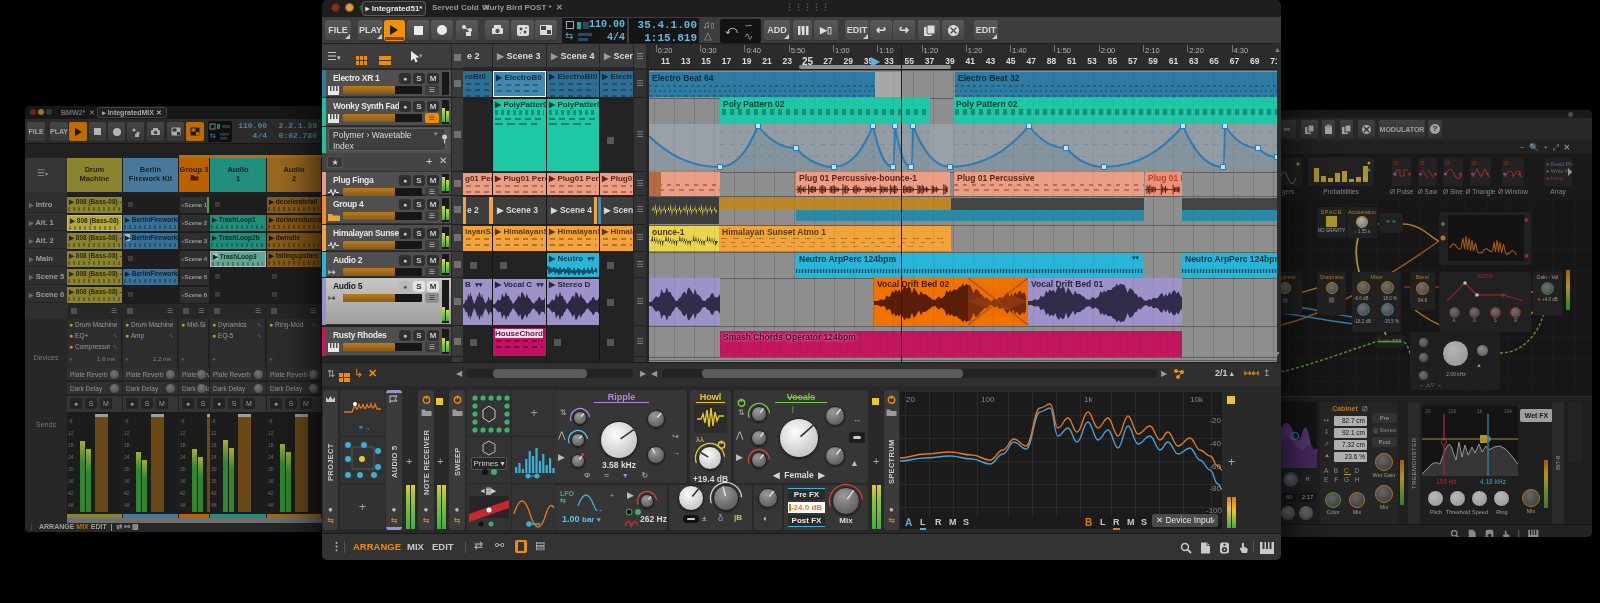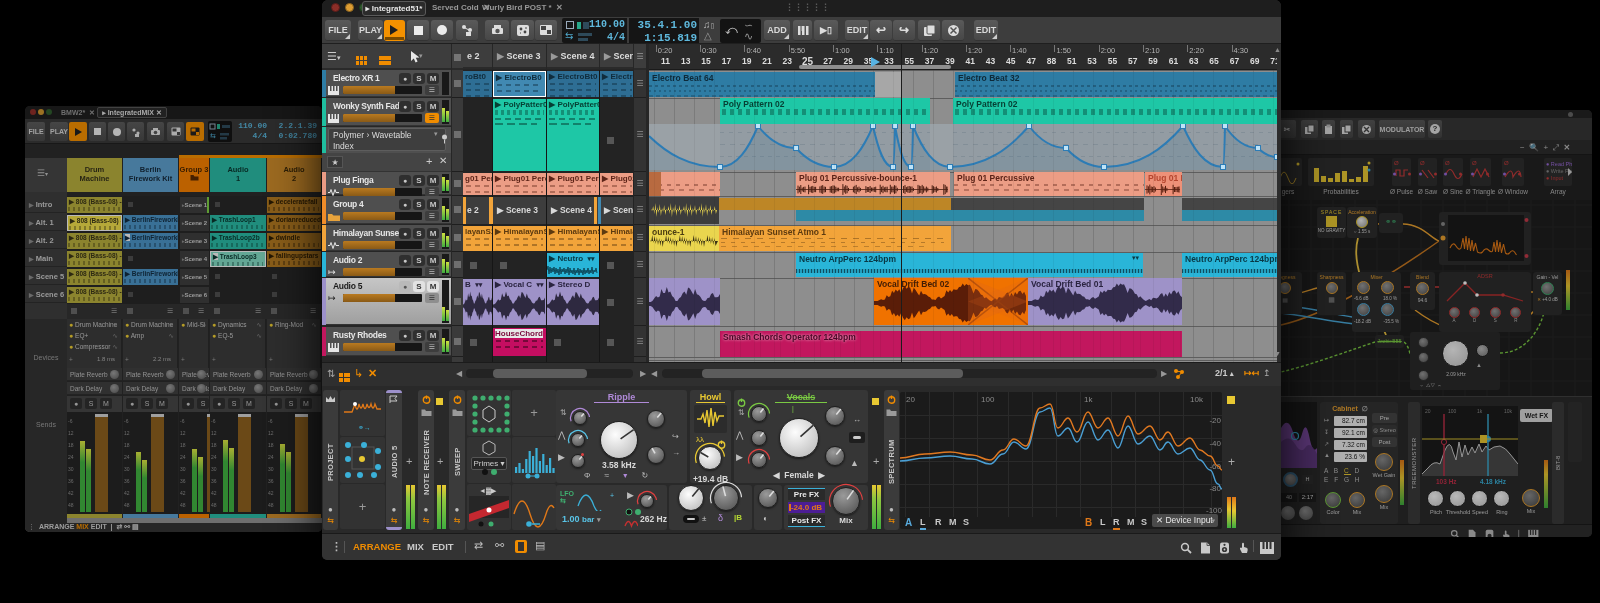--- a/index.html
+++ b/index.html
@@ -1543,21 +1543,21 @@
       </div>
 <div class="a" style="left:380px;top:514px;color:#ccc;font-size:8px">±</div>
 <div class="a" style="left:396px;top:513px;color:#b08ad8;font-size:9px">δ</div>
 <div class="a" style="left:412px;top:513px;color:#b5d832;font-size:8px;font-weight:bold">|B</div>
 <div class="a" style="left:436px;top:488px;width:20px;height:20px;border-radius:50%;background:radial-gradient(circle at 40% 30%,#9a9a9a,#606060 75%);border:1px solid #1e1e1e;box-shadow:0 1px 2px rgba(0,0,0,.5)"></div>
 <svg class="a" style="left:432px;top:484px" width="28" height="28">
         <line x1="15.3" y1="12.5" x2="19.8" y2="7.1" stroke="#ddd" stroke-width="1.6"></line>
       </svg>
 <div class="a" style="left:441px;top:514px;color:#ccc;font-size:8px">◐</div>
 <div class="a" style="left:466px;top:488px;width:37px;height:12px;background:#2a2a2a;border-top:1.5px solid #3bb0d8;color:#e8e8e8;font-size:8px;font-weight:bold;text-align:center;line-height:11px">Pre FX</div>
-<div class="a" style="left:466px;top:502px;width:37px;height:11px;background:#4c1d95;color:#e07818;font-size:8px;font-weight:bold;text-align:center;line-height:11px"><span style="position:absolute;left:1px;top:2px;width:2px;height:7px;background:#e07818"></span>-24.0 dB</div>
+<div class="a" style="left:466px;top:502px;width:37px;height:11px;background:#ffffff;color:#e07818;font-size:8px;font-weight:bold;text-align:center;line-height:11px"><span style="position:absolute;left:1px;top:2px;width:2px;height:7px;background:#e07818"></span>-24.0 dB</div>
 <div class="a" style="left:466px;top:515px;width:37px;height:12px;background:#2a2a2a;border-bottom:1.5px solid #3bb0d8;color:#e8e8e8;font-size:8px;font-weight:bold;text-align:center;line-height:11px">Post FX</div>
 <div class="a" style="left:510px;top:487px;width:28px;height:28px;border-radius:50%;background:radial-gradient(circle at 40% 30%,#9a9a9a,#606060 75%);border:1px solid #1e1e1e;box-shadow:0 1px 2px rgba(0,0,0,.5)"></div>
 <svg class="a" style="left:506px;top:483px" width="36" height="36">
         <line x1="19.1" y1="16.4" x2="25.5" y2="7.4" stroke="#ddd" stroke-width="1.6"></line>
       </svg>
 <svg class="a" style="left:506px;top:483px" width="36" height="36">
         <circle cx="18" cy="18" r="16.5" fill="none" stroke="#e04040" stroke-width="1.2" stroke-dasharray="56 165" transform="rotate(-200 18 18)"></circle>
       </svg>
 <div class="a" style="left:512px;top:516px;width:24px;text-align:center;color:#ddd;font-size:8px;font-weight:bold">Mix</div>
 <div class="a" style="left:550px;top:398px;width:7px;height:7px;background:#e8c832"></div>

